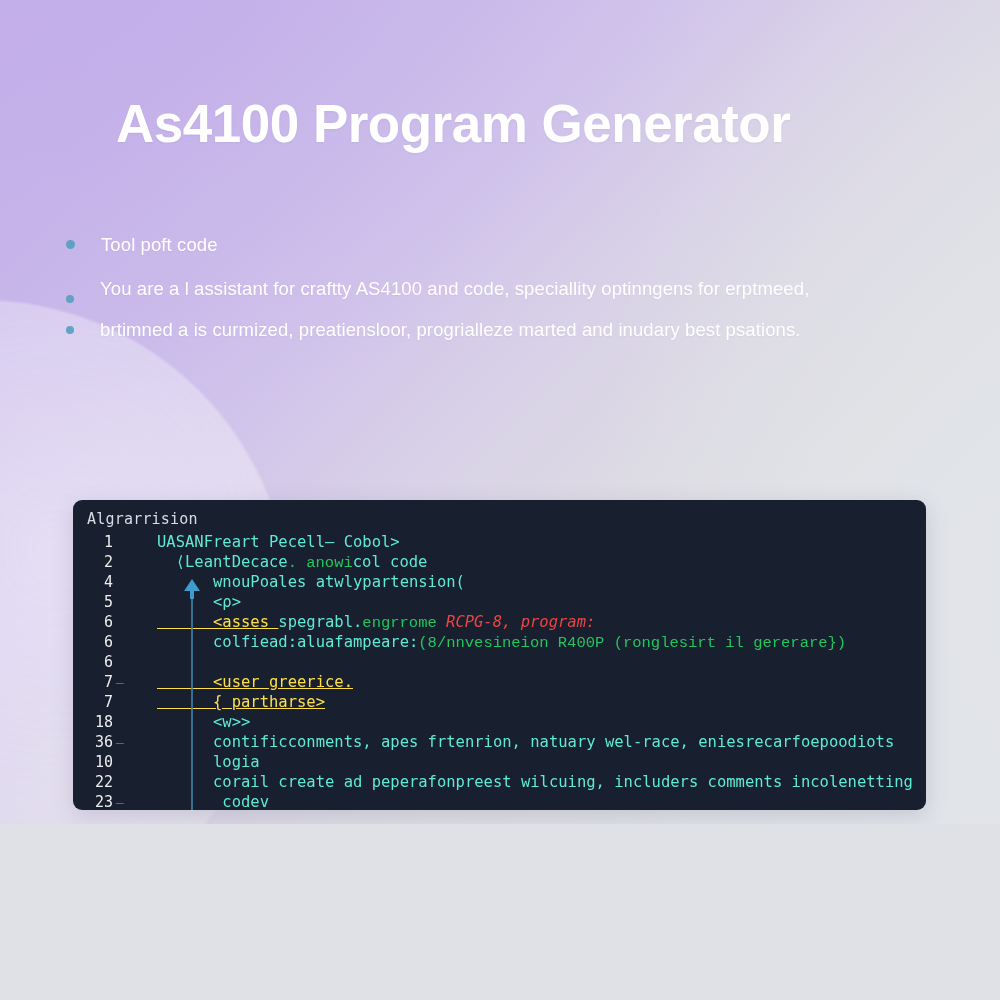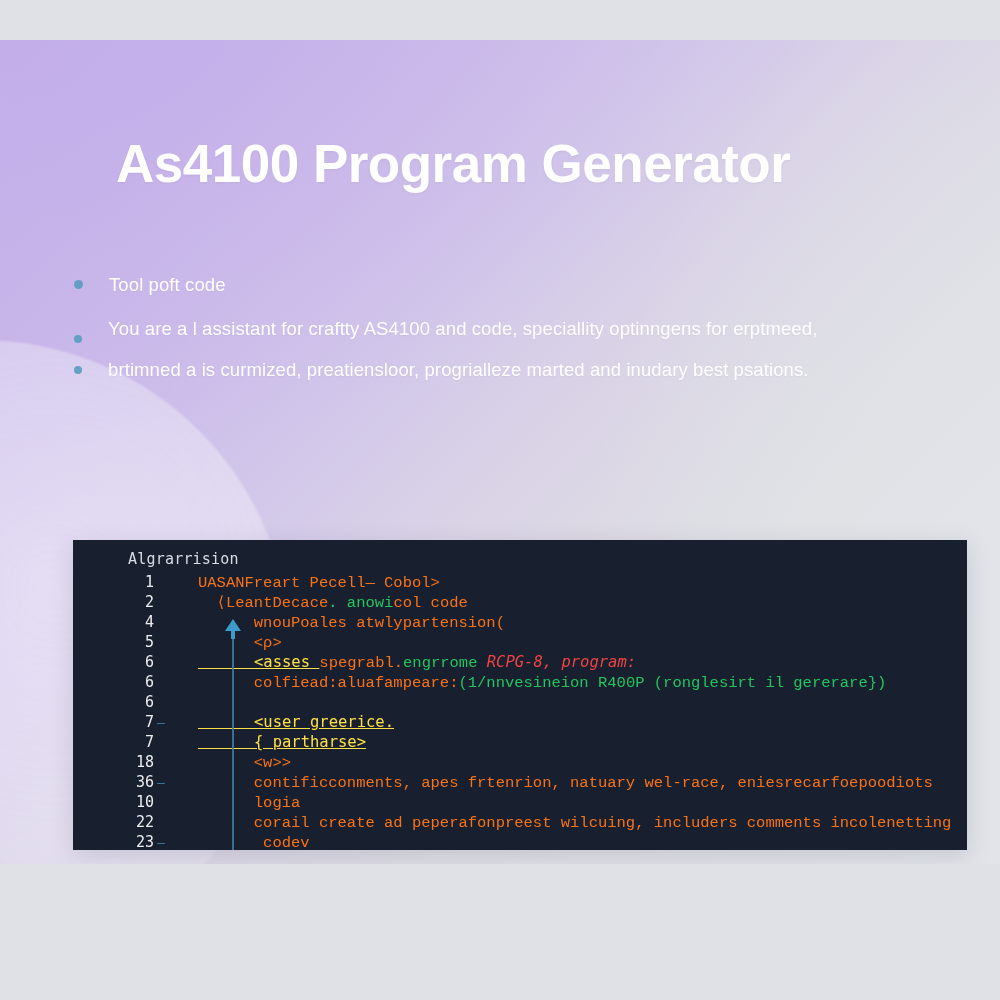--- a/index.html
+++ b/index.html
@@ -26,21 +26,20 @@
       linear-gradient(135deg,
         #c4b1e9 0%,
         #c6b4e9 14%,
         #cbbcea 26%,
         #d2c6ea 38%,
         #d9d2e7 50%,
         #dcd9e4 60%,
         #dedfe3 70%,
         #dfe1e6 82%,
         #e0e2e6 100%);
-    margin-top: 40px;
   }
   #bg-orb-left {
     position: absolute;
     left: -330px;
     top: 300px;
     width: 620px;
     height: 620px;
     border-radius: 50%;
     background: radial-gradient(circle at 62% 40%,
         rgba(255,255,255,0.46) 0%,
@@ -79,21 +78,21 @@
     font-weight: bold;
     letter-spacing: -0.5px;
     line-height: 1.15;
     white-space: nowrap;
     text-shadow: 0 1px 2px rgba(120,110,150,0.10);
   }
 
   
   #bullets {
     position: absolute;
-    left: 68px;
+    left: 60px;
     top: 232px;
     width: 900px;
   }
   .bullet-row {
     display: flex;
     align-items: flex-start;
     margin-bottom: 14px;
     min-height: 26px;
   }
   .bullet-dot {
@@ -122,25 +121,24 @@
   .bullet-row.b4 .bullet-dot { margin-top: 9px; width: 8px; height: 8px; }
 
   
   #code-card {
     position: absolute;
     left: 73px;
     top: 500px;
     width: 853px;
     height: 310px;
     background: #181f2e;
-    border-radius: 0;
+    border-radius: 9px;
     box-shadow: 0 6px 22px rgba(80,80,110,0.18);
     overflow: hidden;
     font-family: "DejaVu Sans Mono", "Liberation Mono", monospace;
-    padding-left: 41px;
   }
   #code-header {
     color: #d8dde6;
     font-size: 15px;
     padding: 10px 0 4px 14px;
     letter-spacing: 0.2px;
   }
   #code-body {
     position: relative;
     padding: 0 0 6px 0;
@@ -169,21 +167,21 @@
     color: #3f7ea8;
     font-size: 13px;
   }
   .gutter-gap { flex: 0 0 auto; width: 30px; }
   .code-text {
     flex: 1 1 auto;
     color: #e3e7ee;
     white-space: pre;
     overflow: hidden;
   }
-  .tok-white  { color: #f97316; font-family: Liberation Mono, monospace; }
+  .tok-white  { color: #5eead4; }
   .tok-pink   { color: #fde047; text-decoration: underline; }
   .tok-orange { color: #22c55e; font-family: Liberation Mono, monospace; }
   .tok-tan    { color: #ef4444; font-style: italic; }
 
   
   #indent-guide {
     position: absolute;
     left: 118px;
     top: 56px;
     width: 2px;
@@ -238,21 +236,21 @@
     <div id="code-header">Algrarrision</div>
     <div id="code-body">
       <div id="indent-guide"></div>
       <div id="caret-marker"></div>
       <div id="caret-stem"></div>
     <div class="code-line"><span class="ln">1</span><span class="fold"></span><span class="gutter-gap"></span><span class="code-text"><span class="tok-white">UASANFreart Pecell— Cobol&gt;</span></span></div>
         <div class="code-line"><span class="ln">2</span><span class="fold"></span><span class="gutter-gap"></span><span class="code-text"><span class="tok-white">  ⟨LeantDecace</span><span class="tok-orange">. anowi</span><span class="tok-white">col code</span></span></div>
         <div class="code-line"><span class="ln">4</span><span class="fold"></span><span class="gutter-gap"></span><span class="code-text"><span class="tok-white">      wnouPoales atwlypartension(</span></span></div>
         <div class="code-line"><span class="ln">5</span><span class="fold"></span><span class="gutter-gap"></span><span class="code-text"><span class="tok-white">      &lt;ρ&gt;</span></span></div>
         <div class="code-line"><span class="ln">6</span><span class="fold"></span><span class="gutter-gap"></span><span class="code-text"><span class="tok-pink">      &lt;asses </span><span class="tok-white">spegrabl.</span><span class="tok-orange">engrrome </span><span class="tok-tan">RCPG-8, program:</span></span></div>
-        <div class="code-line"><span class="ln">6</span><span class="fold"></span><span class="gutter-gap"></span><span class="code-text"><span class="tok-white">      colfiead:aluafampeare:</span><span class="tok-orange">(1/nnvesineion R400P (ronglesirt il gererare})</span></span></div>
+        <div class="code-line"><span class="ln">6</span><span class="fold"></span><span class="gutter-gap"></span><span class="code-text"><span class="tok-white">      colfiead:aluafampeare:</span><span class="tok-orange">(8/nnvesineion R400P (ronglesirt il gererare})</span></span></div>
         <div class="code-line"><span class="ln">6</span><span class="fold"></span><span class="gutter-gap"></span><span class="code-text"><span class="tok-white"></span></span></div>
         <div class="code-line"><span class="ln">7</span><span class="fold">–</span><span class="gutter-gap"></span><span class="code-text"><span class="tok-pink">      &lt;user greerice.</span></span></div>
         <div class="code-line"><span class="ln">7</span><span class="fold"></span><span class="gutter-gap"></span><span class="code-text"><span class="tok-pink">      { partharse&gt;</span></span></div>
         <div class="code-line"><span class="ln">18</span><span class="fold"></span><span class="gutter-gap"></span><span class="code-text"><span class="tok-white">      &lt;w&gt;&gt;</span></span></div>
         <div class="code-line"><span class="ln">36</span><span class="fold">–</span><span class="gutter-gap"></span><span class="code-text"><span class="tok-white">      contificconments, apes frtenrion, natuary wel-race, eniesrecarfoepoodiots</span></span></div>
         <div class="code-line"><span class="ln">10</span><span class="fold"></span><span class="gutter-gap"></span><span class="code-text"><span class="tok-white">      logia</span></span></div>
         <div class="code-line"><span class="ln">22</span><span class="fold"></span><span class="gutter-gap"></span><span class="code-text"><span class="tok-white">      corail create ad peperafonpreest wilcuing, includers comments incolenetting</span></span></div>
         <div class="code-line"><span class="ln">23</span><span class="fold">–</span><span class="gutter-gap"></span><span class="code-text"><span class="tok-white">       codev</span></span></div>
       </div>
   </div>

